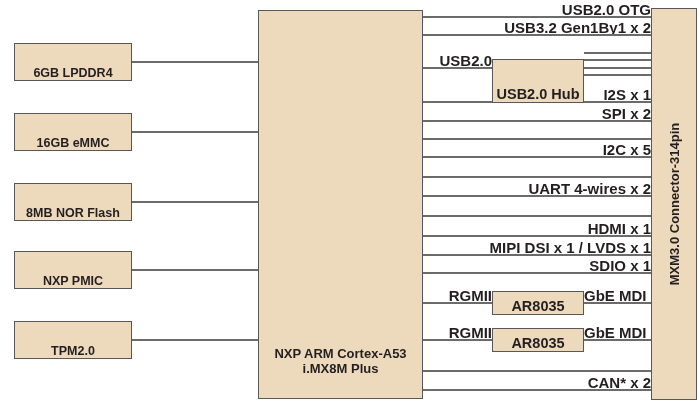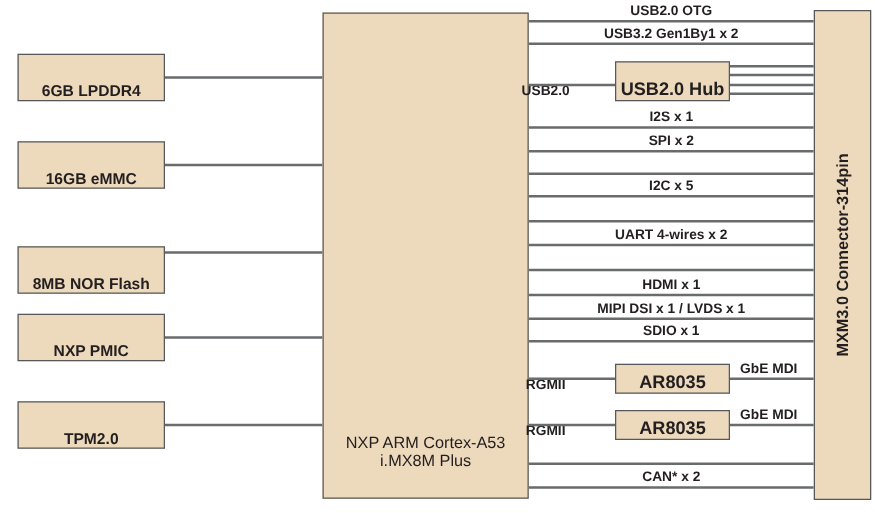--- a/index.html
+++ b/index.html
@@ -6,54 +6,54 @@
   .canvas{
     position:relative;width:700px;height:410px;background:#ffffff;
     font-family:"Liberation Sans",sans-serif;color:#231f20;overflow:hidden;
   }
   .box{
     position:absolute;background:#edd9bc;border:1.5px solid #57585a;
     box-sizing:border-box;display:flex;align-items:flex-end;justify-content:center;
     text-align:center;
   }
   .mem-box{left:14px;width:118px;height:38px;font-size:12.5px;font-weight:700;}
-  .cpu-box{left:258px;top:10px;width:165px;height:389px;font-size:13px;font-weight:400;
+  .cpu-box{left:258px;top:10px;width:165px;height:389px;font-size:13px;font-weight:700;
            line-height:1.1;padding-bottom:22px;}
   .conn-box{left:651px;top:8px;width:46px;height:392px;}
   .conn-label{
     position:absolute;top:50%;left:50%;
     transform:translate(-50%,-50%) rotate(-90deg);
     white-space:nowrap;font-size:13px;font-weight:700;
   }
   .chip-box{left:492px;width:92px;font-size:14.5px;font-weight:700;}
   .hline{position:absolute;height:1.5px;background:#6a6b6d;}
   .mem-line{left:132px;width:126px;}
   .sig-line{left:423px;width:228px;}
   .stub-in{left:423px;width:69px;}
   .stub-out{left:584px;width:67px;}
   .sig-label{
-    position:absolute;height:13px;line-height:13px;text-align:center;
-    font-size:11px;font-weight:700;white-space:nowrap;
+    position:absolute;height:13px;line-height:13px;text-align:right;
+    font-size:15px;font-weight:700;white-space:nowrap;
   }
   .lbl-full{left:423px;width:228px;}
-  .lbl-in{left:402px;width:69px;margin-top:13px;}
+  .lbl-in{left:423px;width:69px;}
   .lbl-out{left:584px;width:62px;}
 </style>
 </head>
 <body>
 
 <div class="canvas">
 
   <div class="box mem-box" style="top:43px">
       <span>6GB LPDDR4</span>
     </div>
   <div class="box mem-box" style="top:113px">
       <span>16GB eMMC</span>
     </div>
-  <div class="box mem-box" style="top:197px">
+  <div class="box mem-box" style="top:183px">
       <span>8MB NOR Flash</span>
     </div>
   <div class="box mem-box" style="top:251px">
       <span>NXP PMIC</span>
     </div>
   <div class="box mem-box" style="top:321px">
       <span>TPM2.0</span>
     </div>
 
   <div class="hline mem-line" style="top:61px"></div>
@@ -106,21 +106,21 @@
 
   <div class="sig-label lbl-full" style="top:376px">CAN* x 2</div>
   <div class="hline sig-line" style="top:389px"></div>
 
   <div class="sig-label lbl-in" style="top:54px">USB2.0</div>
   <div class="hline stub-in" style="top:67px"></div>
   <div class="hline stub-out" style="top:52px"></div>
   <div class="hline stub-out" style="top:59px"></div>
   <div class="hline stub-out" style="top:67px"></div>
   <div class="hline stub-out" style="top:74px"></div>
-  <div class="box chip-box" style="top:49px;height:32px">
+  <div class="box chip-box" style="top:59px;height:44px">
       <span>USB2.0 Hub</span>
     </div>
 
   <div class="sig-label lbl-in" style="top:289px">RGMII</div>
   <div class="sig-label lbl-out" style="top:289px">GbE MDI</div>
   <div class="hline sig-line" style="top:302px"></div>
   <div class="box chip-box" style="top:291px;height:24px">
       <span>AR8035</span>
     </div>
 

